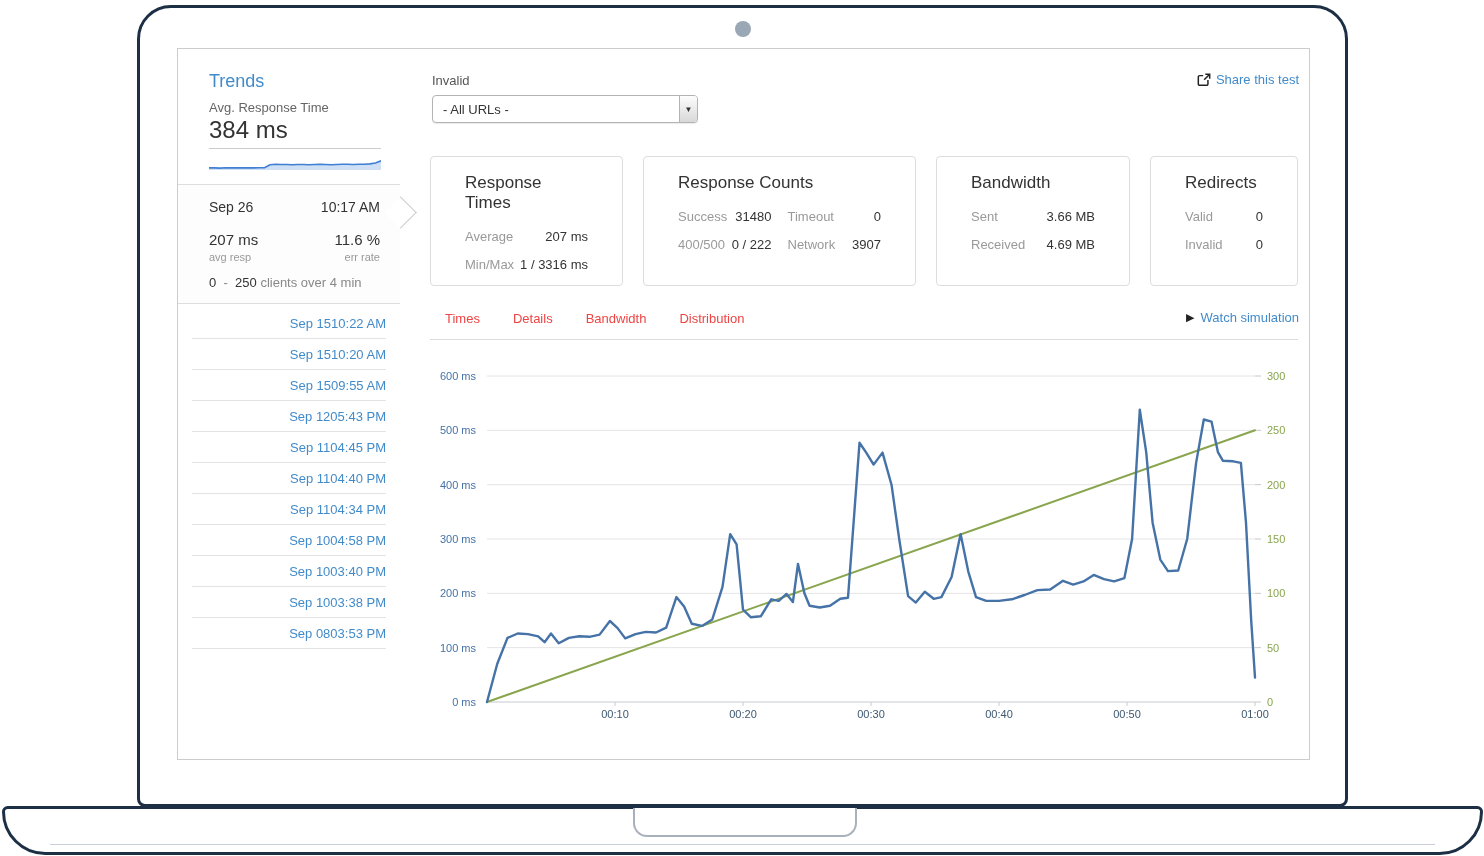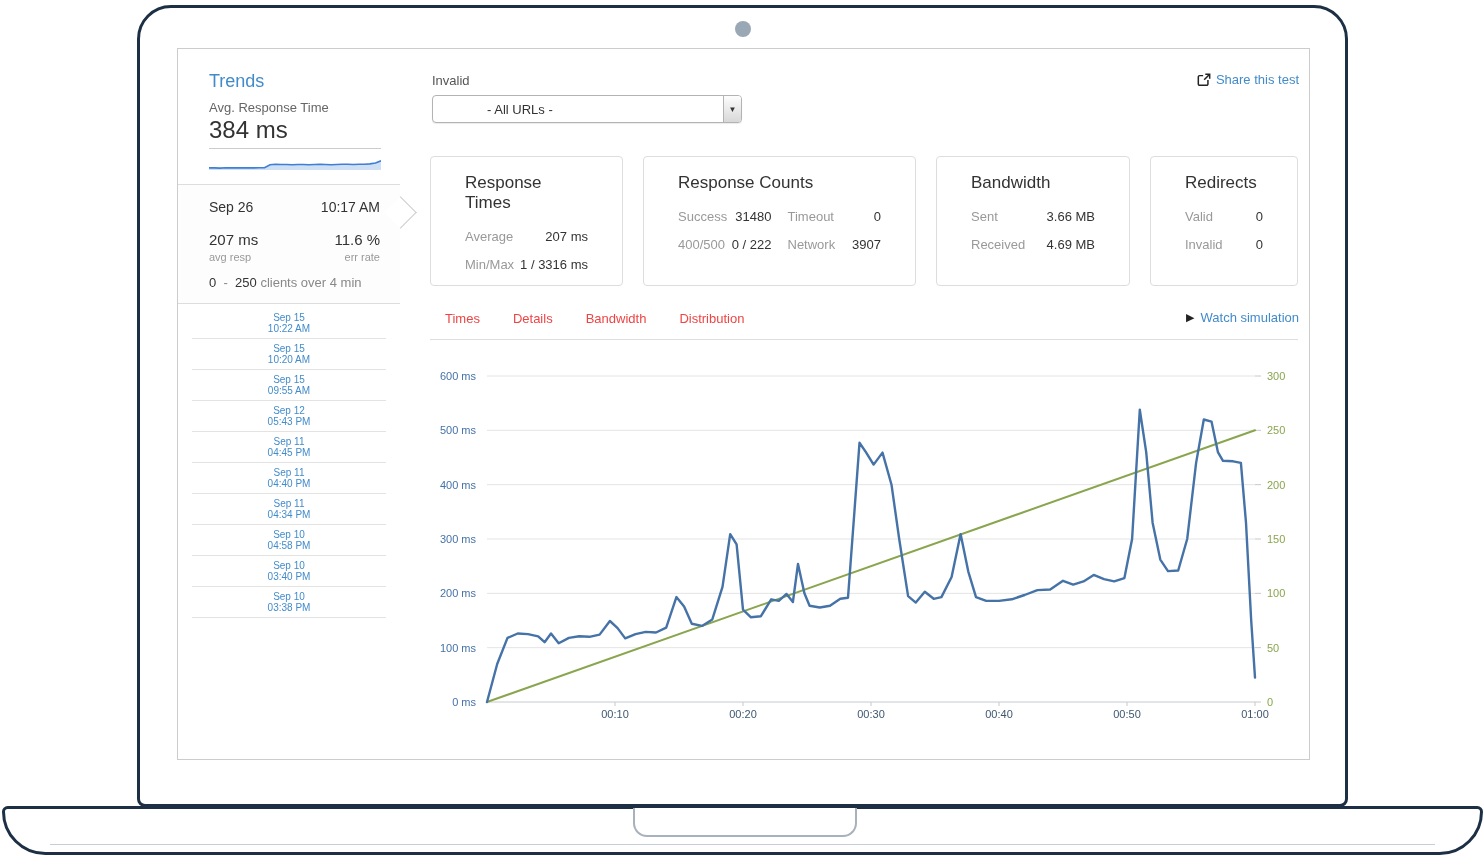--- a/index.html
+++ b/index.html
@@ -31,26 +31,26 @@
   .sel-arrow{position:absolute;right:-12px;top:16px;width:22px;height:22px;background:#fff;
     border-top:1px solid #ccc;border-right:1px solid #ccc;transform:rotate(45deg);}
   .sel-r1{display:flex;justify-content:space-between;font-size:14px;color:#333;margin-bottom:16px;}
   .sel-r2{display:flex;justify-content:space-between;margin-bottom:12px;}
   .sel-val{font-size:15px;color:#333;}
   .sel-sub{font-size:11px;color:#999;margin-top:3px;}
   .sel-col-r{text-align:right;}
   .sel-r3{font-size:13px;color:#888;}
   .sel-r3 b{color:#333;font-weight:400;}
   .history{position:absolute;left:14px;top:259px;width:194px;}
-  .hrow{display:flex;justify-content:center;align-items:center;height:30px;
-    border-bottom:1px solid #e3e3e3;font-size:10px;color:#428bca;cursor:pointer;flex-direction:column;}
+  .hrow{display:flex;justify-content:flex-end;align-items:center;height:30px;
+    border-bottom:1px solid #e3e3e3;font-size:13px;color:#428bca;cursor:pointer;}
   
   .filter-label{position:absolute;left:254px;top:24px;font-size:13px;color:#555;}
   .select{position:absolute;left:254px;top:46px;width:264px;height:26px;border:1px solid #b3b3b3;border-radius:4px;
-    background:#fff;box-shadow:0 1px 1px rgba(0,0,0,.08);display:flex;align-items:center;cursor:pointer;padding-left:44px;}
+    background:#fff;box-shadow:0 1px 1px rgba(0,0,0,.08);display:flex;align-items:center;cursor:pointer;}
   .select-text{flex:1;padding-left:10px;font-size:13px;color:#333;}
   .select-btn{width:17px;height:100%;border-left:1px solid #b3b3b3;border-radius:0 3px 3px 0;
     background:linear-gradient(#fdfdfd,#d8d8d8);display:flex;align-items:center;justify-content:center;
     font-size:8px;color:#333;}
   .share{position:absolute;right:10px;top:23px;display:flex;align-items:center;gap:5px;cursor:pointer;}
   .share-label{font-size:13px;color:#428bca;}
   
   .cards{position:absolute;left:252px;top:107px;width:868px;display:flex;gap:20px;}
   .card{box-sizing:border-box;height:130px;border:1px solid #ddd;border-radius:4px;background:#fff;padding:16px 34px;}
   .card h2{margin:0 0 16px 0;font-size:17px;font-weight:400;color:#333;}
@@ -150,20 +150,24 @@
               <span>Sep 10</span>
               <span>04:58 PM</span>
             </div>
             <div class="hrow">
               <span>Sep 10</span>
               <span>03:40 PM</span>
             </div>
             <div class="hrow">
               <span>Sep 10</span>
               <span>03:38 PM</span>
+            </div>
+            <div class="hrow">
+              <span>Sep 08</span>
+              <span>03:53 PM</span>
             </div>
           </div>
       </aside>
 
       <div class="filter-label">Invalid</div>
       <div class="select">
         <span class="select-text">- All URLs -</span>
         <span class="select-btn">▼</span>
       </div>
 

